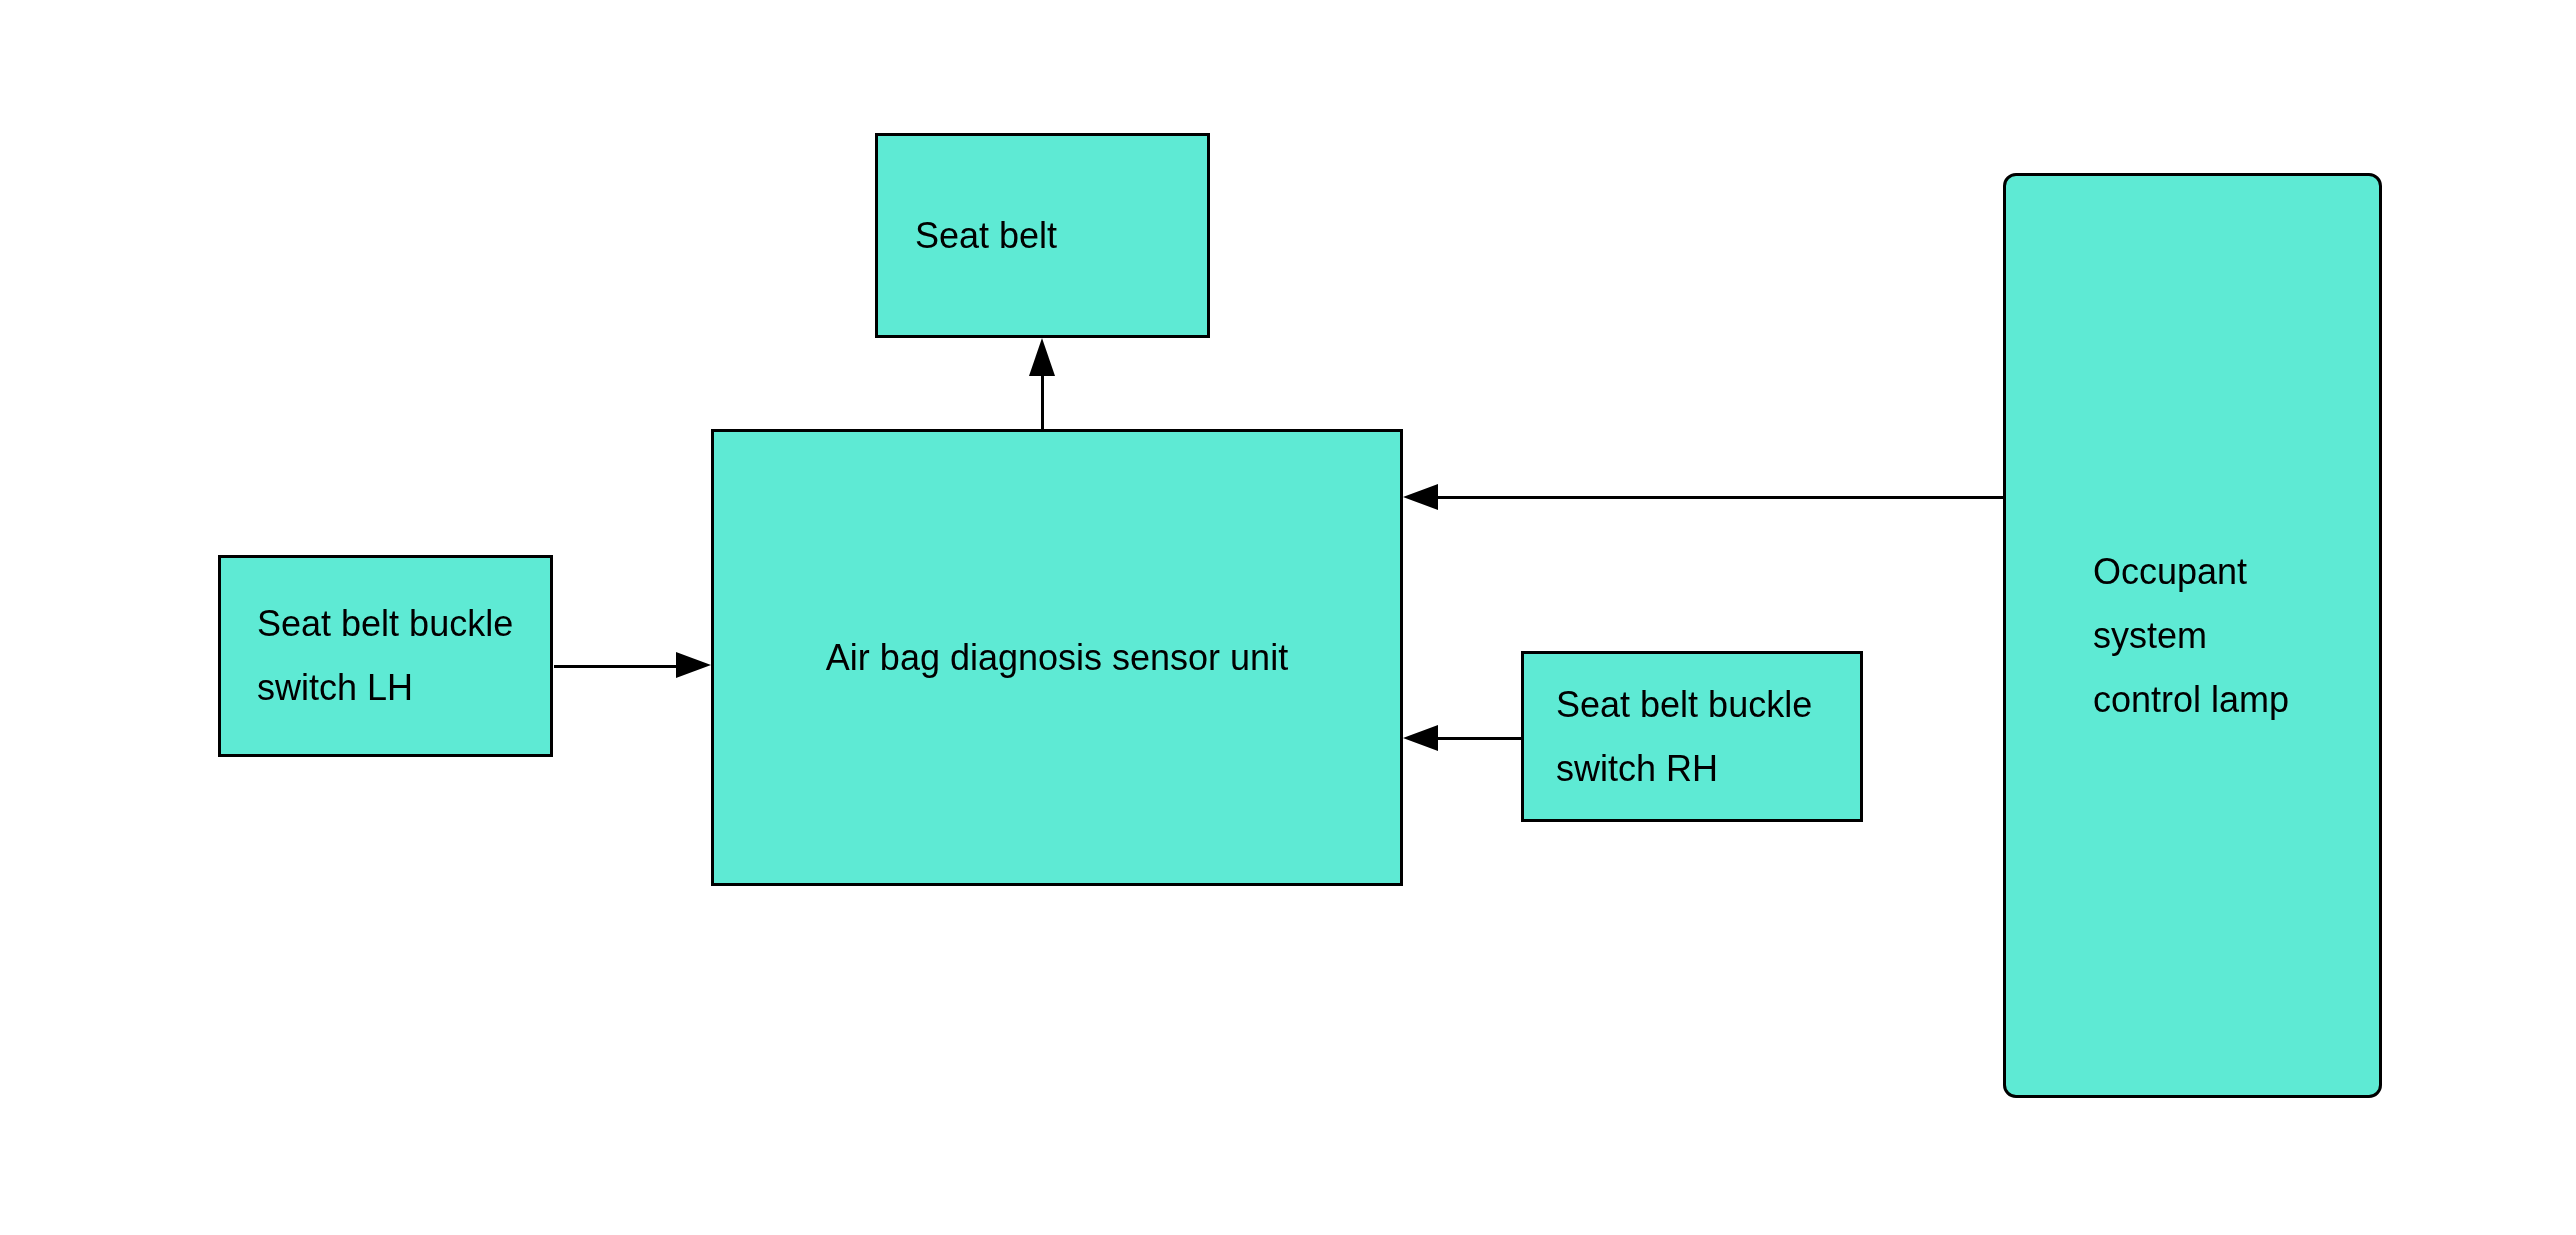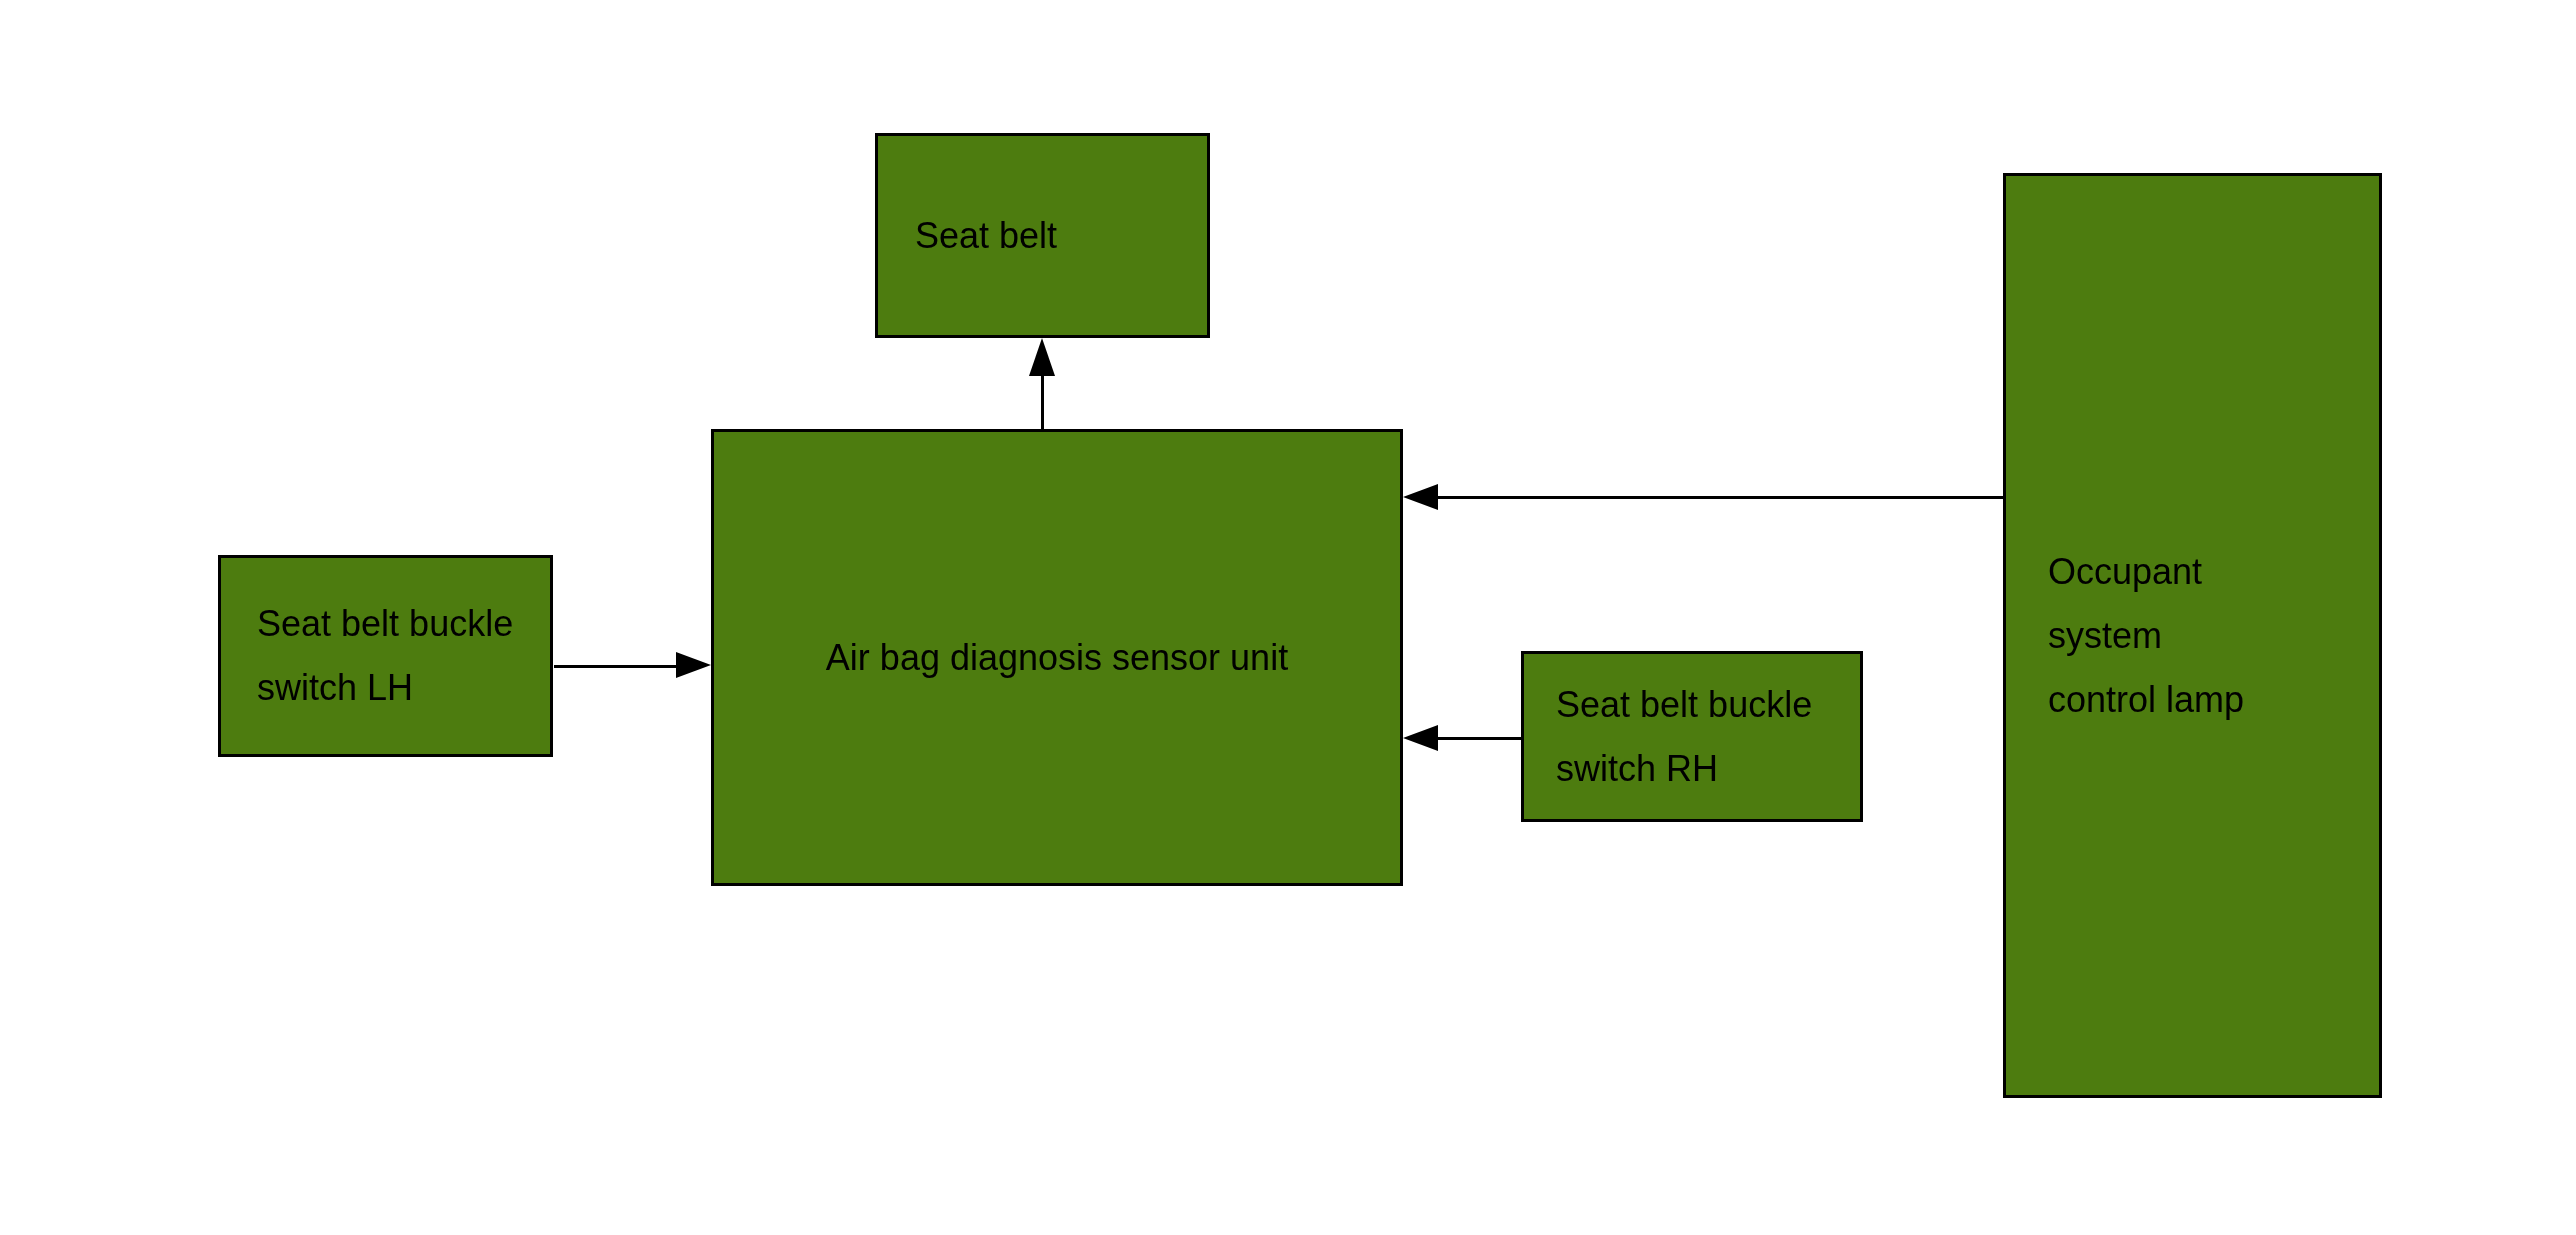--- a/index.html
+++ b/index.html
@@ -13,37 +13,37 @@
     height: 1235px;
     background: #ffffff;
     overflow: hidden;
     font-family: "Liberation Sans", sans-serif;
     color: #000000;
   }
   .box {
     position: absolute;
     box-sizing: border-box;
     border: 3.2px solid #000000;
-    background: #4d7c0f;
+    background: #5eead4;
     display: flex;
     flex-direction: column;
     justify-content: center;
     font-size: 36px;
     line-height: 64px;
     color: #000000;
   }
   .box .label { width: 100%; }
   .box .line { white-space: nowrap; }
 
   
   .box-lamp { left: 875px; top: 133px;  width: 335px;  height: 205px;  padding-left: 37px;  }
   .box-absu { left: 711px; top: 429px;  width: 692px; height: 457px;  text-align: center; align-items: center; }
   .box-lh   { left: 218px;  top: 555px;  width: 335px;  height: 202px;  padding-left: 36px;  }
   .box-rh   { left: 1521px; top: 651px; width: 342px;  height: 171px;  padding-left: 32px;  }
-  .box-ocs  { left: 2003px; top: 173px;  width: 379px;  height: 925px; padding-left: 42px; }
+  .box-ocs  { left: 2003px; top: 173px;  width: 379px;  height: 925px; padding-left: 87px; border-radius: 13px; }
 
   
   .arrow-line {
     position: absolute;
     background: #000000;
   }
   .arrowhead {
     position: absolute;
     width: 0;
     height: 0;

